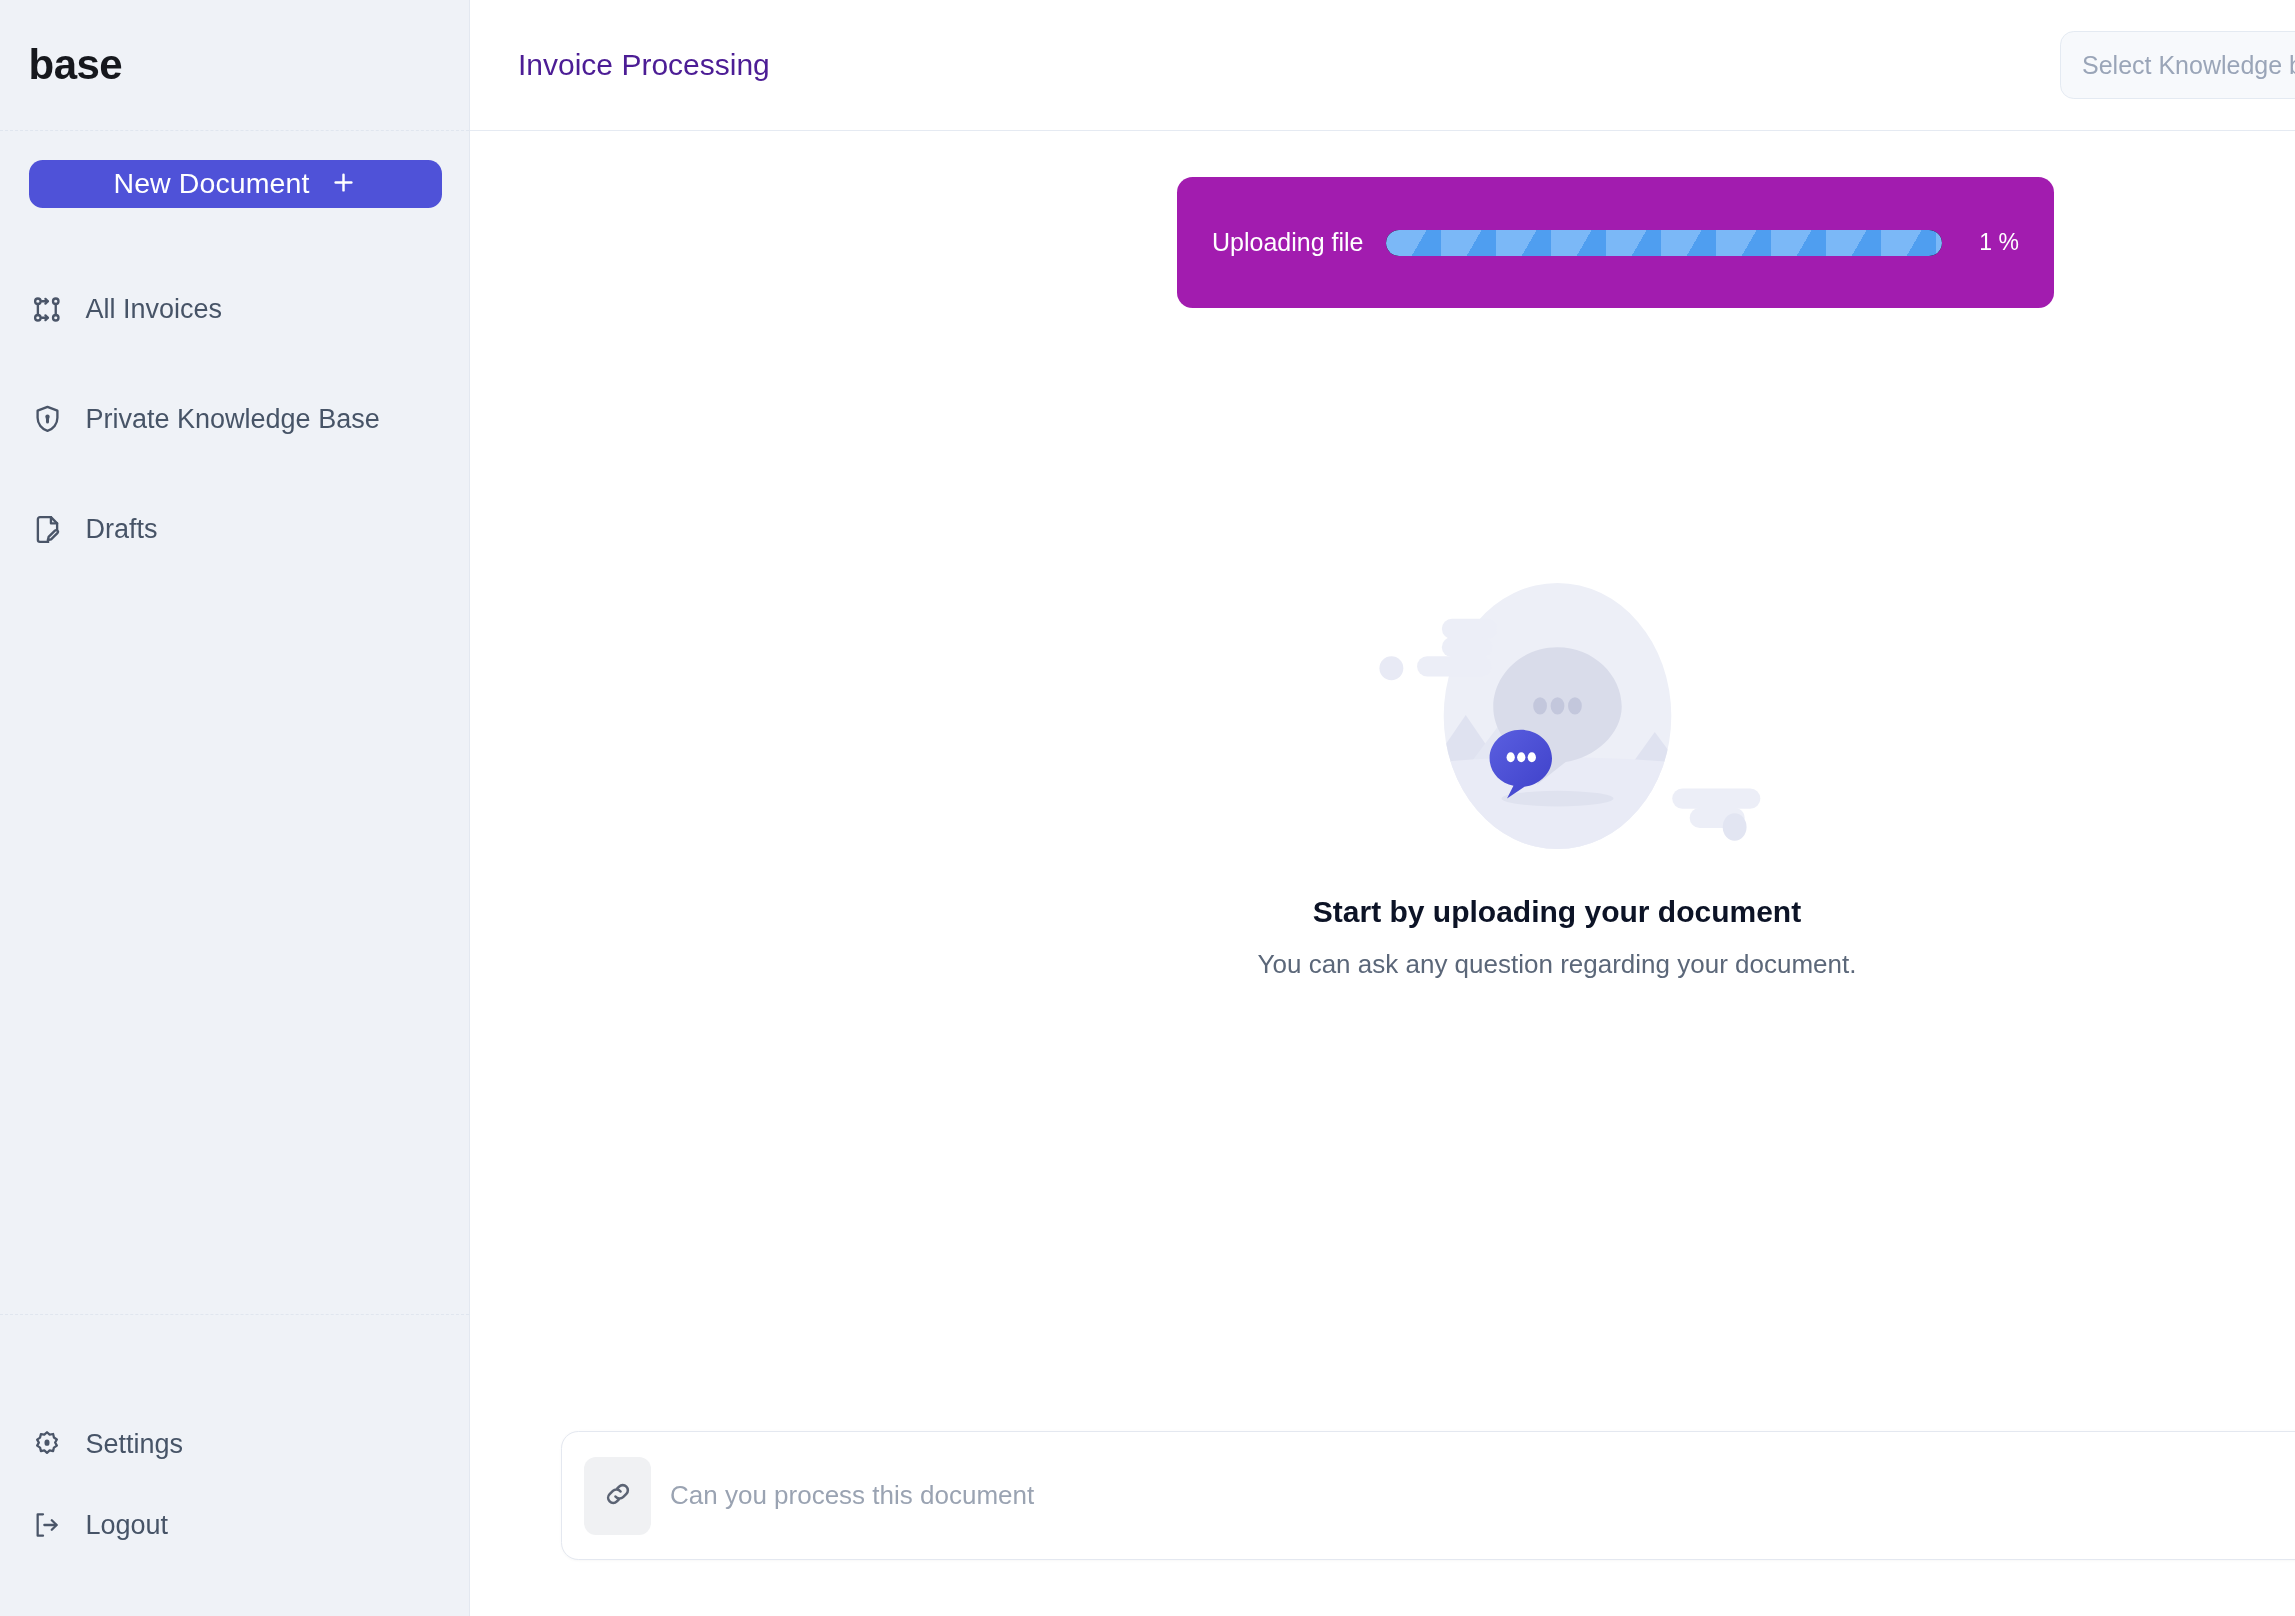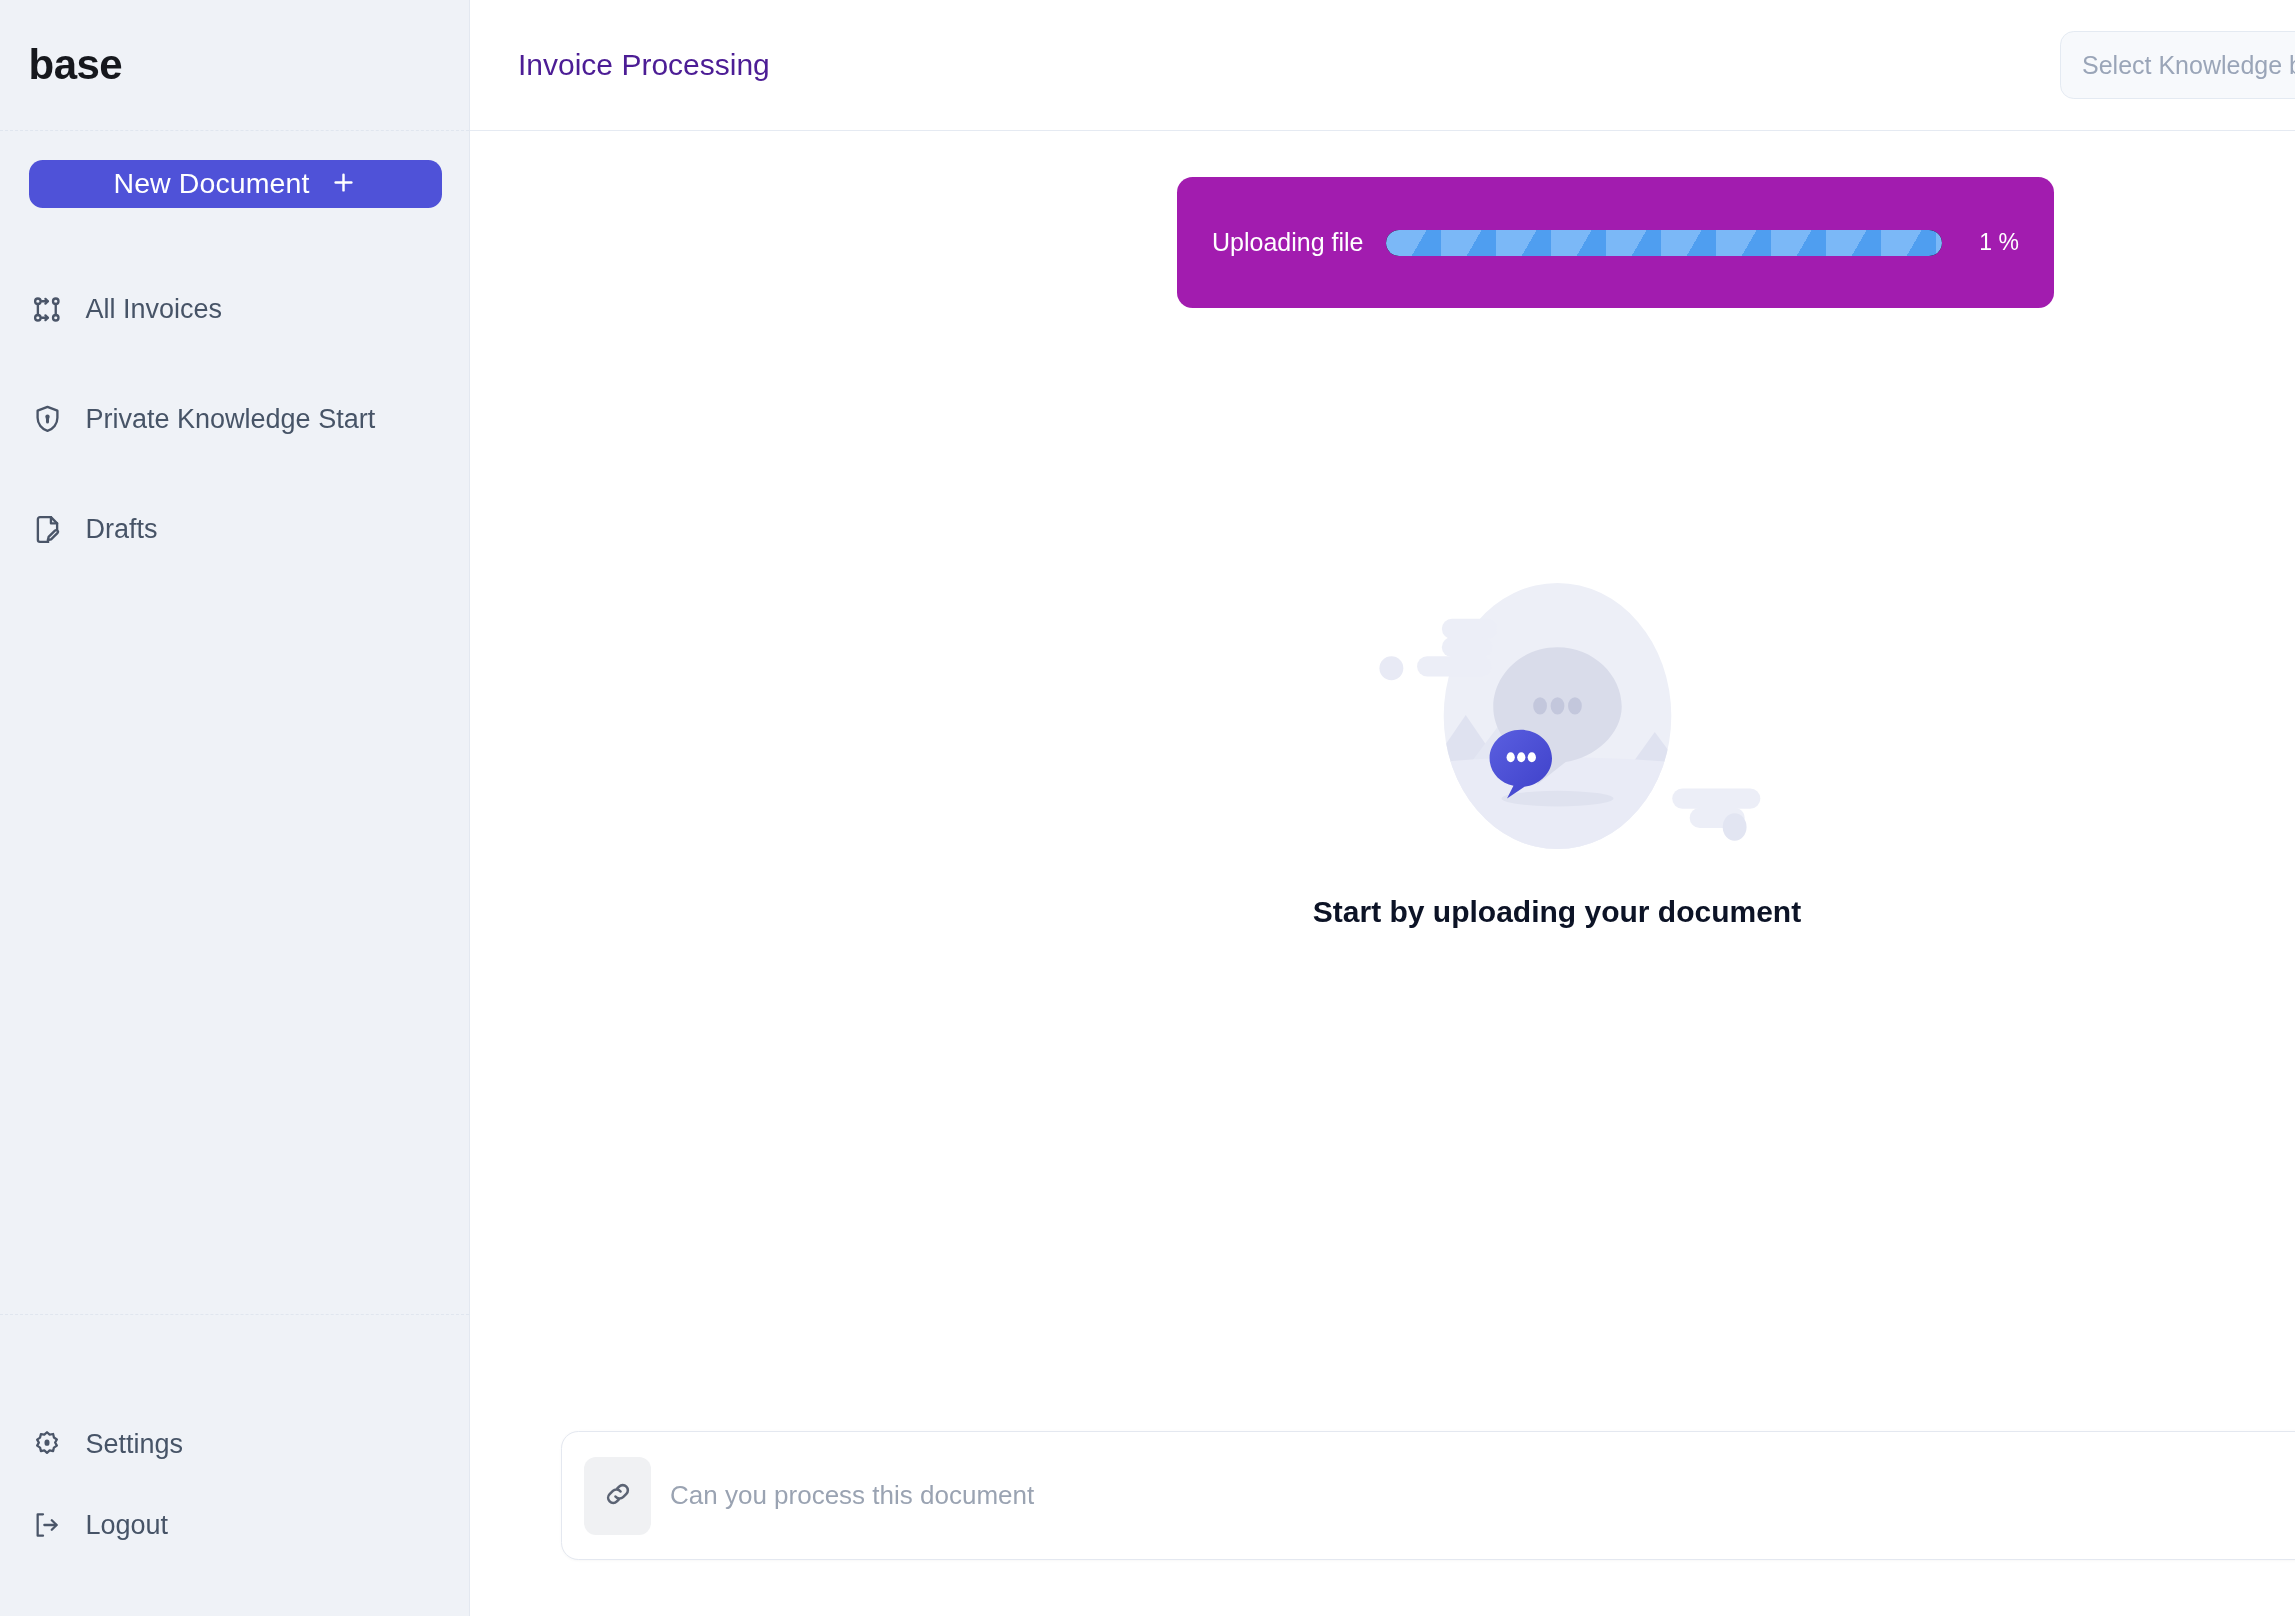--- a/index.html
+++ b/index.html
@@ -308,21 +308,21 @@
       </div>
 
       <div class="nav-item">
         <span class="nav-icon">
           <svg width="33" height="33" viewBox="0 0 24 24" fill="none" stroke="#4a5568" stroke-width="1.7" stroke-linecap="round" stroke-linejoin="round">
             <path d="M12 2.8 4.8 5.6v5.2c0 4.5 3 8.2 7.2 9.5 4.2-1.3 7.2-5 7.2-9.5V5.6L12 2.8z"></path>
             <circle cx="12" cy="10" r="1.6" fill="#4a5568" stroke="none"></circle>
             <path d="M12 11.2v2.6" stroke-width="2.2"></path>
           </svg>
         </span>
-        <span class="nav-label">Private Knowledge Start</span>
+        <span class="nav-label">Private Knowledge Base</span>
       </div>
 
       <div class="nav-item">
         <span class="nav-icon">
           <svg width="33" height="33" viewBox="0 0 24 24" fill="none" stroke="#4a5568" stroke-width="1.7" stroke-linecap="round" stroke-linejoin="round">
             <path d="M14.5 3H6.5a1.5 1.5 0 0 0-1.5 1.5v15A1.5 1.5 0 0 0 6.5 21h6"></path>
             <path d="M14.5 3 19 7.5V12"></path>
             <path d="M14.5 3v4.5H19"></path>
             <path d="m19.2 14.6-4.6 4.6-2.4.6.6-2.4 4.6-4.6a1.1 1.1 0 0 1 1.8 1.8z"></path>
           </svg>
@@ -433,20 +433,21 @@
                    L 340 500 L 378 474
                    C 412 470, 438 444, 438 412
                    C 438 378, 408 350, 370 350 Z" fill="url(#bubbleGrad)"></path>
           <ellipse cx="348" cy="410" rx="9" ry="11" fill="#ffffff"></ellipse>
           <ellipse cx="371" cy="410" rx="9" ry="11" fill="#ffffff"></ellipse>
           <ellipse cx="394" cy="410" rx="9" ry="11" fill="#ffffff"></ellipse>
         </svg>
       </div>
 
       <div class="empty-title">Start by uploading your document</div>
+      <div class="empty-sub">You can ask any question regarding your document.</div>
     </div>
 
     <div class="composer-wrap">
       <div class="composer">
 
         <button class="attach-btn">
           <span>
             <svg width="34" height="34" viewBox="0 0 24 24" fill="none" stroke="#5b6373" stroke-width="1.8" stroke-linecap="round" stroke-linejoin="round">
               <path d="M10.2 13.8a3.6 3.6 0 0 0 5.4.4l2.3-2.3a3.6 3.6 0 1 0-5.1-5.1l-1.3 1.3"></path>
               <path d="M13.8 10.2a3.6 3.6 0 0 0-5.4-.4l-2.3 2.3a3.6 3.6 0 1 0 5.1 5.1l1.3-1.3"></path>

